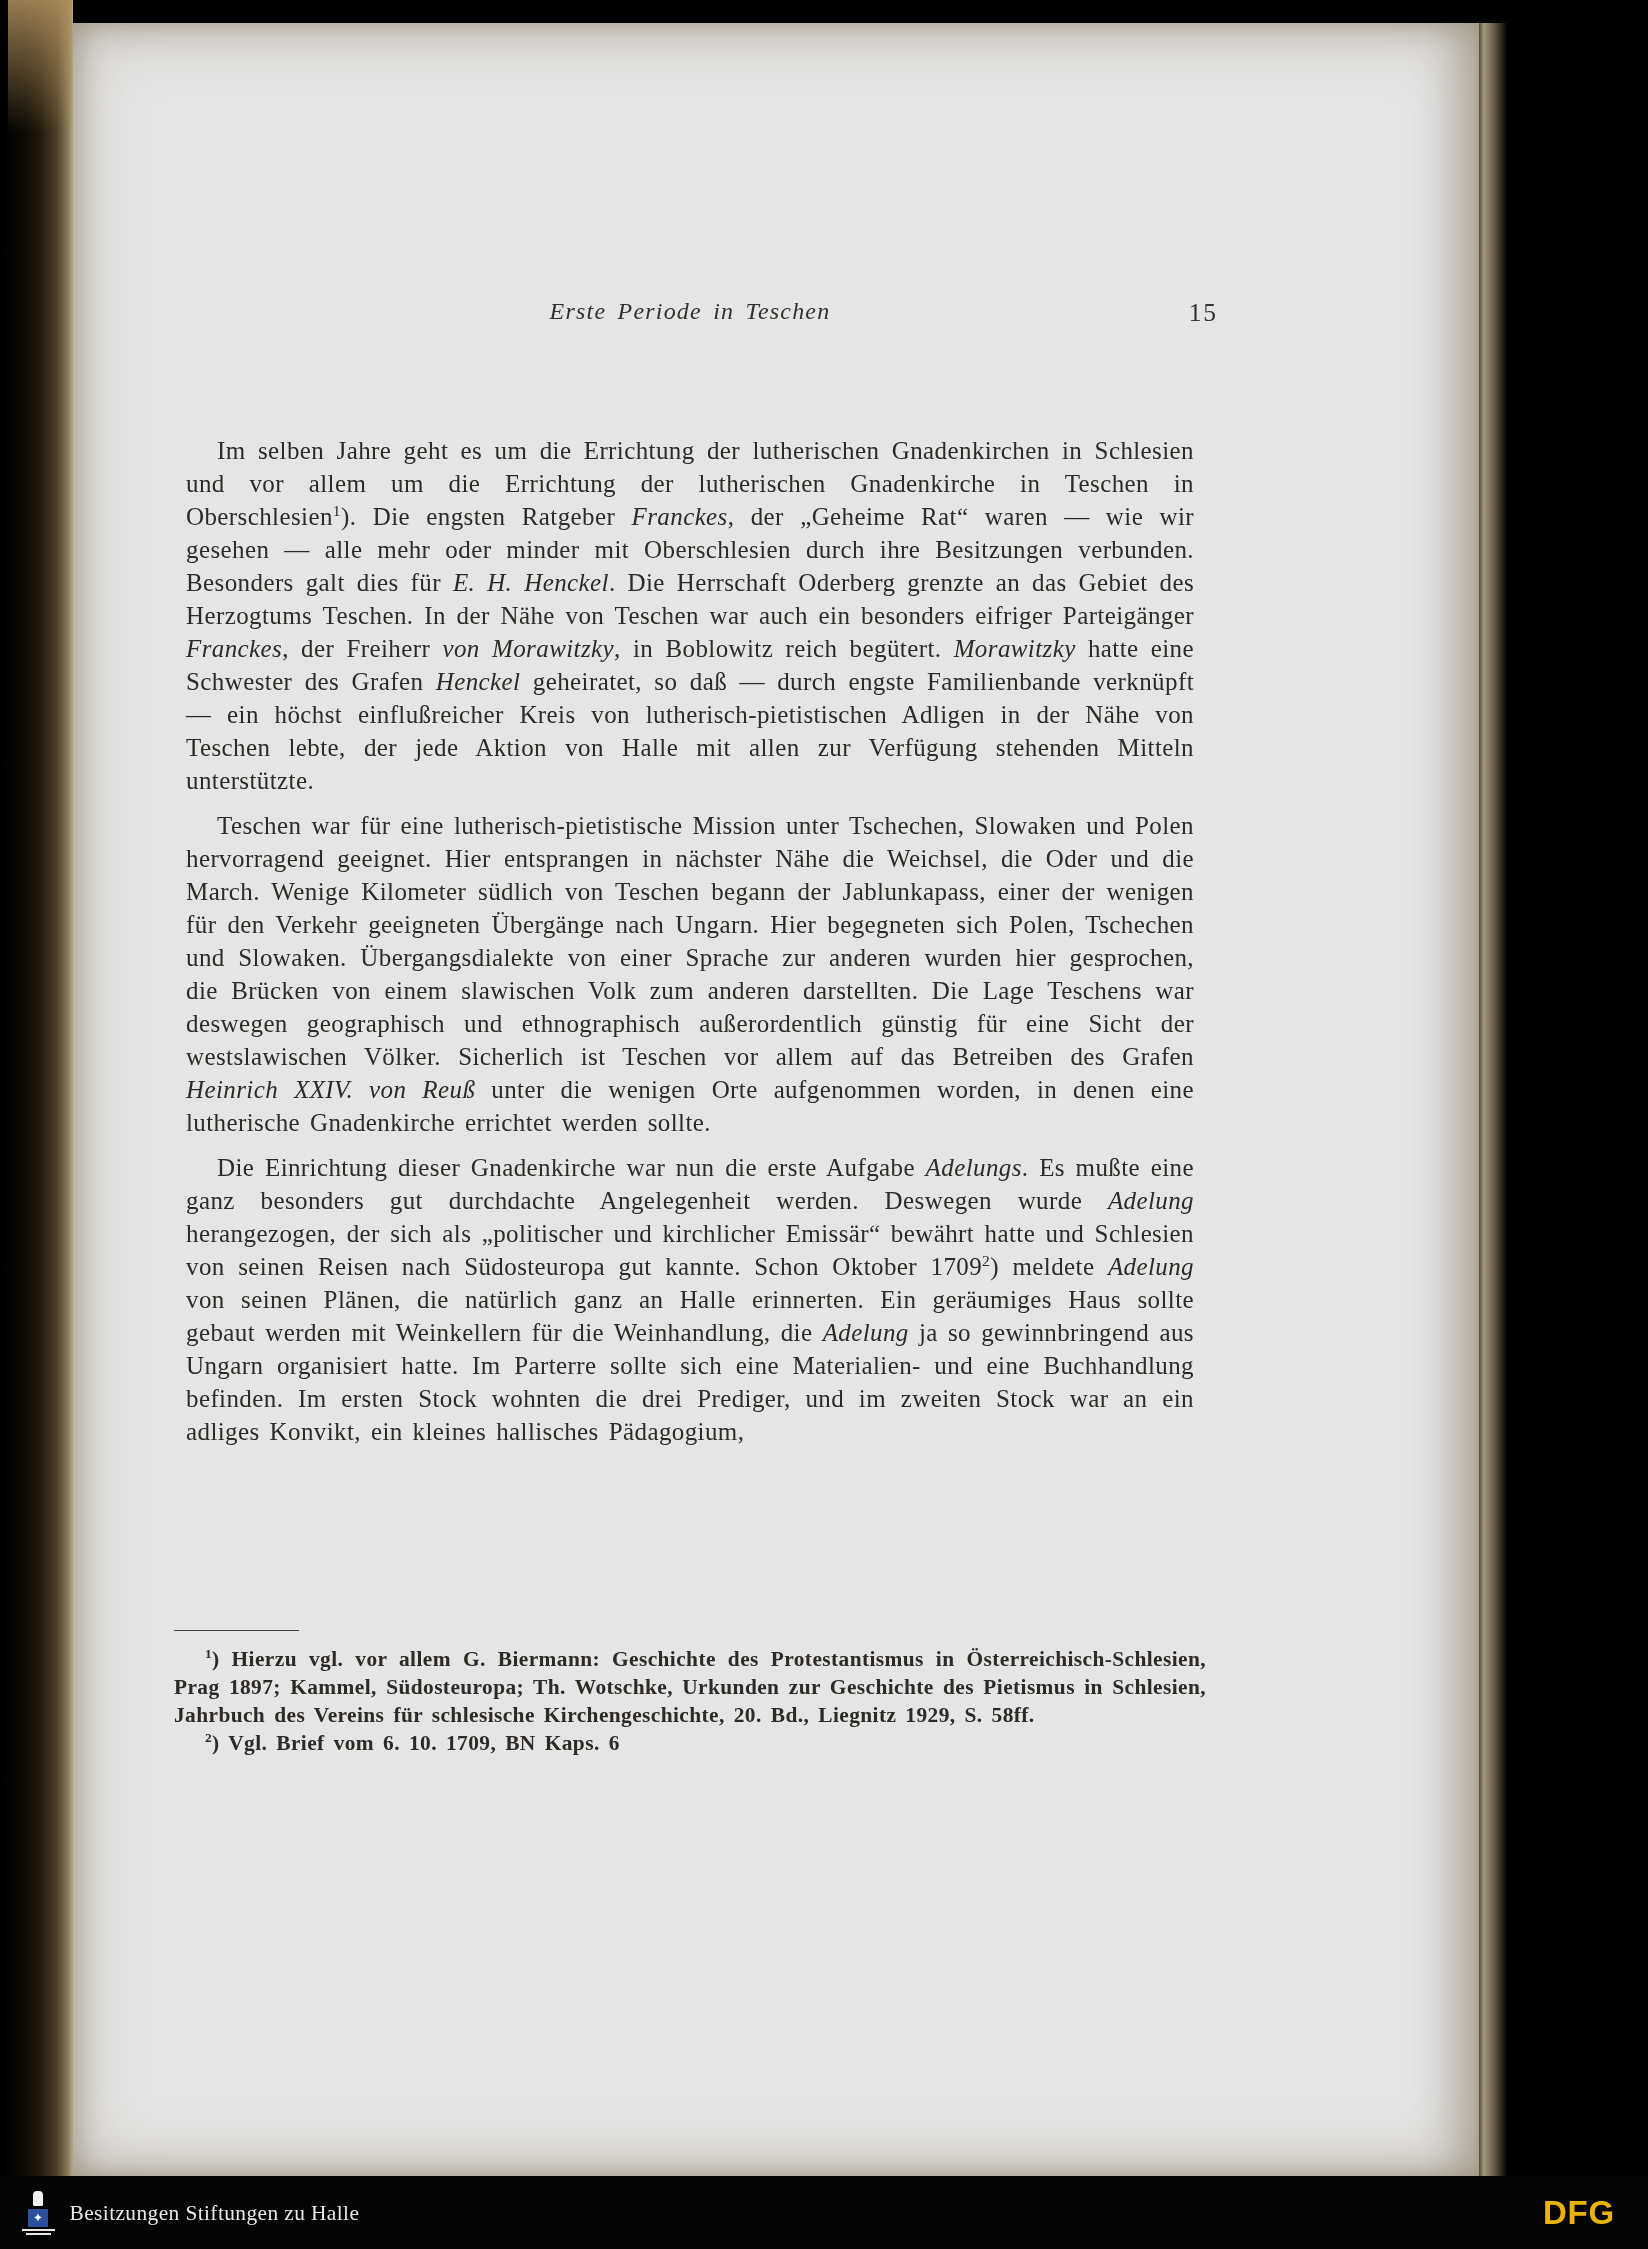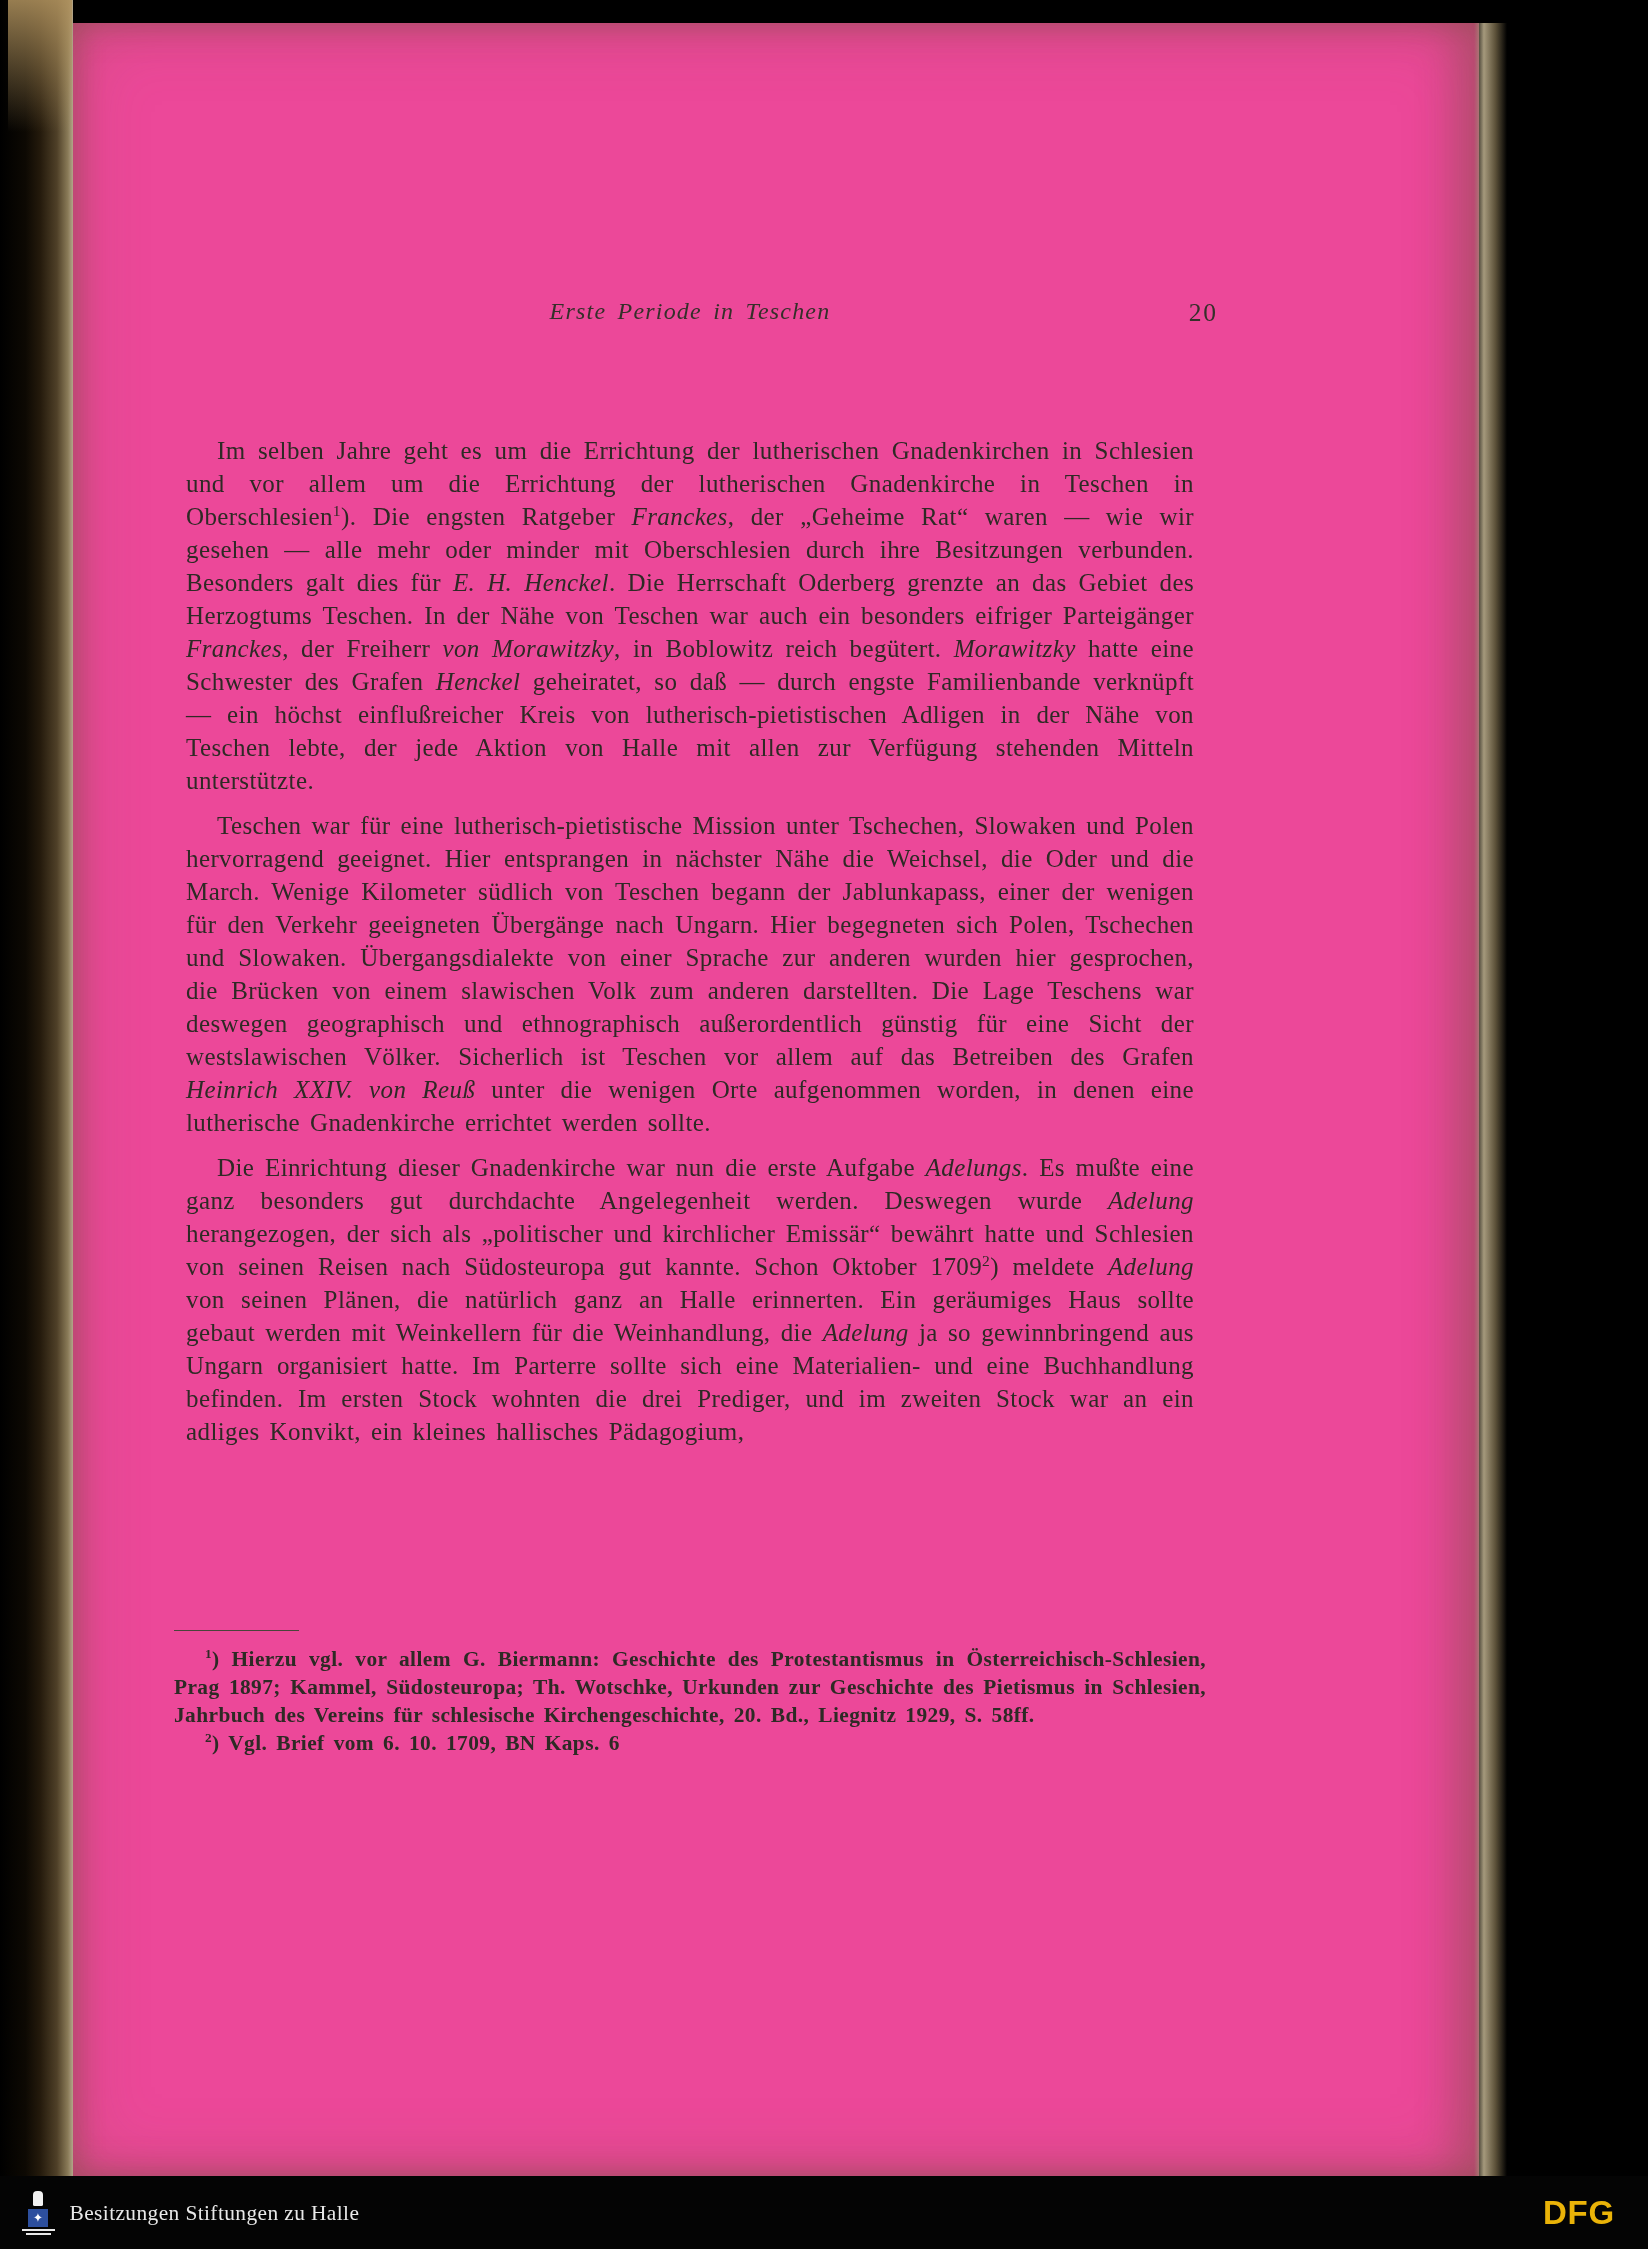--- a/index.html
+++ b/index.html
@@ -4,21 +4,21 @@
 <style>
   html,body{margin:0;padding:0;background:#000;}
   .scan{position:relative;width:1648px;height:2250px;background:#000;overflow:hidden;
         font-family:"Liberation Serif","DejaVu Serif",serif;color:#2e2a25;}
   
   .spine{position:absolute;left:0;top:0;width:73px;height:2250px;
          background:linear-gradient(90deg,#000 0%,#0d0903 35%,#241a0c 55%,#4f4028 78%,#8a7b58 93%,#b3a68a 100%);}
   .spine-corner{position:absolute;left:8.2px;top:0;width:64px;height:132px;
          background:linear-gradient(180deg,rgba(176,146,94,.85),rgba(176,146,94,0));}
   
-  .page{position:absolute;left:73px;top:23px;width:1406px;height:2153px;background:#ec4899;
+  .page{position:absolute;left:73px;top:23px;width:1406px;height:2153px;background:#e5e5e5;
         box-shadow:inset 0 0 74px rgba(110,90,50,.28), inset -25px 0 38px rgba(95,80,50,.30), inset 11.5px 0 21.4px rgba(90,75,45,.22);}
   .edge-right{position:absolute;left:1474px;top:23px;width:33px;height:2153px;
         background:linear-gradient(90deg,rgba(180,168,140,0) 0%,#a5997c 30%,#5c5139 65%,#000 100%);}
   
   .head-row{position:absolute;left:101px;top:275px;width:1032px;height:35px;}
   .running-head{display:block;text-align:center;font-style:italic;font-size:24px;letter-spacing:1.2px;word-spacing:4.1px;color:#35302a;}
   .page-number{position:absolute;right:-11.5px;top:0;font-size:25.5px;letter-spacing:1.6px;color:#35302a;}
   
   .title{position:absolute;left:101px;top:330px;width:1032px;margin:0;text-align:center;
          font-style:italic;font-weight:400;font-size:31px;letter-spacing:0.8px;word-spacing:5.8px;color:#2c2822;}
@@ -54,21 +54,21 @@
 
 <div class="scan">
 
   <div class="spine"></div>
   <div class="spine-corner"></div>
 
   <div class="page">
 
     <div class="head-row">
       <span class="running-head">Erste Periode in Teschen</span>
-      <span class="page-number">20</span>
+      <span class="page-number">15</span>
     </div>
 
 
     <div class="body">
       <p><span>Im selben Jahre geht es um die Errichtung der lutherischen Gnadenkirchen in Schlesien und vor allem um die Errichtung der lutherischen Gnadenkirche in Teschen in Oberschlesien</span><sup>1</sup><span>). Die engsten Ratgeber </span><span class="it">Franckes</span><span>, der „Geheime Rat“ waren — wie wir gesehen — alle mehr oder minder mit Oberschlesien durch ihre Besitzungen verbunden. Besonders galt dies für </span><span class="it">E. H. Henckel</span><span>. Die Herrschaft Oderberg grenzte an das Gebiet des Herzogtums Teschen. In der Nähe von Teschen war auch ein besonders eifriger Parteigänger </span><span class="it">Franckes</span><span>, der Freiherr </span><span class="it">von Morawitzky</span><span>, in Boblowitz reich begütert. </span><span class="it">Morawitzky</span><span> hatte eine Schwester des Grafen </span><span class="it">Henckel</span><span> geheiratet, so daß — durch engste Familienbande verknüpft — ein höchst einflußreicher Kreis von lutherisch-pietistischen Adligen in der Nähe von Teschen lebte, der jede Aktion von Halle mit allen zur Verfügung stehenden Mitteln unterstützte.</span></p>
       <p><span>Teschen war für eine lutherisch-pietistische Mission unter Tschechen, Slowaken und Polen hervorragend geeignet. Hier entsprangen in nächster Nähe die Weichsel, die Oder und die March. Wenige Kilometer südlich von Teschen begann der Jablunkapass, einer der wenigen für den Verkehr geeigneten Übergänge nach Ungarn. Hier begegneten sich Polen, Tschechen und Slowaken. Übergangsdialekte von einer Sprache zur anderen wurden hier gesprochen, die Brücken von einem slawischen Volk zum anderen darstellten. Die Lage Teschens war deswegen geographisch und ethnographisch außerordentlich günstig für eine Sicht der westslawischen Völker. Sicherlich ist Teschen vor allem auf das Betreiben des Grafen </span><span class="it">Heinrich XXIV. von Reuß</span><span> unter die wenigen Orte aufgenommen worden, in denen eine lutherische Gnadenkirche errichtet werden sollte.</span></p>
       <p><span>Die Einrichtung dieser Gnadenkirche war nun die erste Aufgabe </span><span class="it">Adelungs</span><span>. Es mußte eine ganz besonders gut durchdachte Angelegenheit werden. Deswegen wurde </span><span class="it">Adelung</span><span> herangezogen, der sich als „politischer und kirchlicher Emissär“ bewährt hatte und Schlesien von seinen Reisen nach Südosteuropa gut kannte. Schon Oktober 1709</span><sup>2</sup><span>) meldete </span><span class="it">Adelung</span><span> von seinen Plänen, die natürlich ganz an Halle erinnerten. Ein geräumiges Haus sollte gebaut werden mit Weinkellern für die Weinhandlung, die </span><span class="it">Adelung</span><span> ja so gewinnbringend aus Ungarn organisiert hatte. Im Parterre sollte sich eine Materialien- und eine Buchhandlung befinden. Im ersten Stock wohnten die drei Prediger, und im zweiten Stock war an ein adliges Konvikt, ein kleines hallisches Pädagogium,</span></p>
     </div>
 
     <div class="fnrule"></div>

